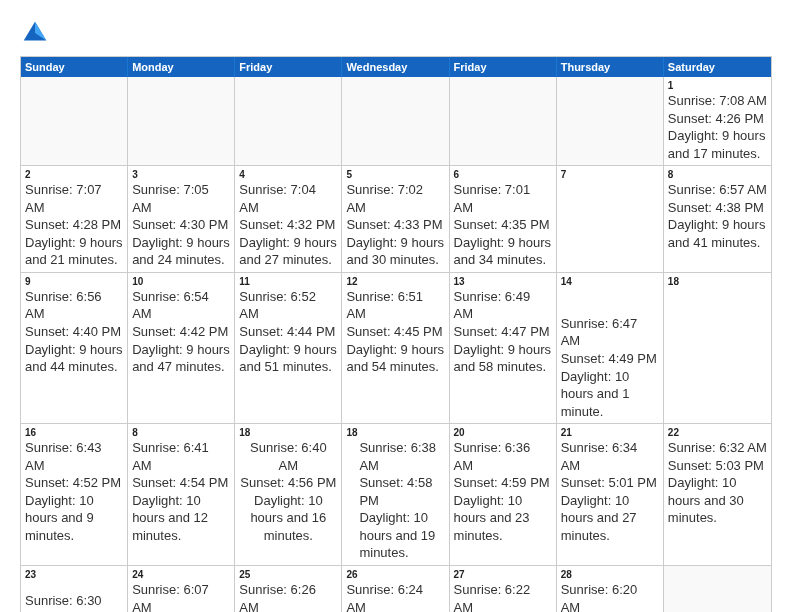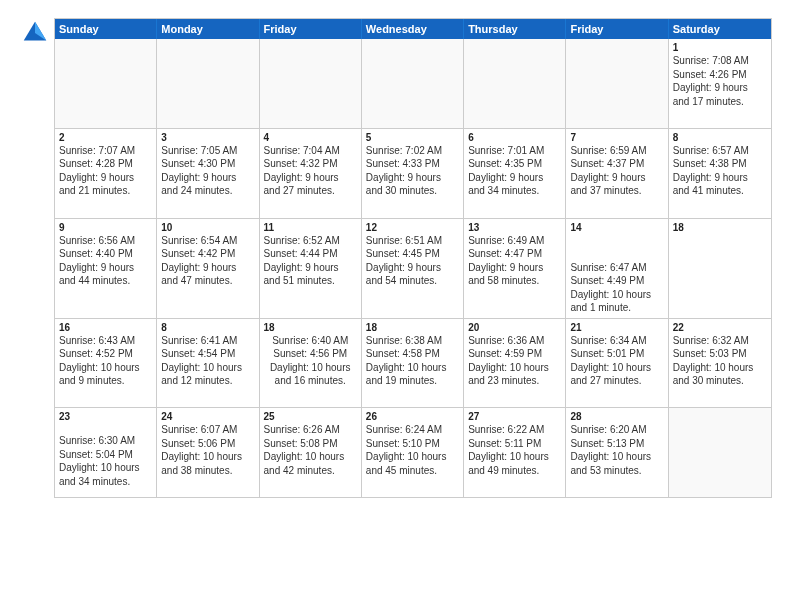--- a/index.html
+++ b/index.html
@@ -8,21 +8,21 @@
       background: #fff;
       width: 792px;
       height: 612px;
       overflow: hidden;
     }
     .page {
       width: 792px;
       height: 508px;
       padding: 18px 20px 10px 20px;
       display: flex;
-      flex-direction: row;
+      flex-direction: column;
     }
     .header {
       display: flex;
       justify-content: space-between;
       align-items: flex-start;
       margin-bottom: 8px;
     }
     .logo {
       display: flex;
       align-items: center;
@@ -97,21 +97,21 @@
     .cal-cell:last-child { border-right: none; }
     .cal-cell.empty { background: #f9f9f9; }
     .day-num {
       font-size: 10px;
       font-weight: bold;
       color: #222;
       display: block;
       margin-bottom: 1px;
     }
     .day-info {
-      font-size: 10px;
+      font-size: 13px;
       color: #333;
       line-height: 1.35;
     }
   </style>
 </head>
 <body>
 
 <div class="page">
   <div class="header">
     <div class="logo">
@@ -129,22 +129,22 @@
       <div class="location"></div>
     </div>
   </div>
 
   <div class="calendar">
     <div class="cal-header">
     <div class="cal-header-cell">Sunday</div>
         <div class="cal-header-cell">Monday</div>
         <div class="cal-header-cell">Friday</div>
         <div class="cal-header-cell">Wednesday</div>
+        <div class="cal-header-cell">Friday</div>
         <div class="cal-header-cell">Thursday</div>
-        <div class="cal-header-cell">Friday</div>
         <div class="cal-header-cell">Saturday</div>
       </div>
     <div class="cal-body">
     <div class="cal-row">
           <div class="cal-cell empty"></div>
           <div class="cal-cell empty"></div>
           <div class="cal-cell empty"></div>
           <div class="cal-cell empty"></div>
           <div class="cal-cell empty"></div>
           <div class="cal-cell empty"></div>
@@ -181,23 +181,20 @@
 Daylight: 9 hours and 30 minutes.</div>
           </div>
           <div class="cal-cell">
             <span class="day-num">6</span>
             <div class="day-info" style="white-space: pre-line;">Sunrise: 7:01 AM
 Sunset: 4:35 PM
 Daylight: 9 hours and 34 minutes.</div>
           </div>
           <div class="cal-cell">
             <span class="day-num">7</span>
-            <div class="day-info" style="white-space: pre-line;">Sunrise: 6:59 AM
-Sunset: 4:37 PM
-Daylight: 9 hours and 37 minutes.</div>
           </div>
           <div class="cal-cell">
             <span class="day-num">8</span>
             <div class="day-info" style="white-space: pre-line;">Sunrise: 6:57 AM
 Sunset: 4:38 PM
 Daylight: 9 hours and 41 minutes.</div>
           </div>
         </div>
         <div class="cal-row">
           <div class="cal-cell">
@@ -254,21 +251,21 @@
 Daylight: 10 hours and 12 minutes.</div>
           </div>
           <div class="cal-cell">
             <span class="day-num">18</span>
             <div class="day-info" style="white-space: pre-line; text-align: center;">Sunrise: 6:40 AM
 Sunset: 4:56 PM
 Daylight: 10 hours and 16 minutes.</div>
           </div>
           <div class="cal-cell">
             <span class="day-num">18</span>
-            <div class="day-info" style="white-space: pre-line;">Sunrise: 6:38 AM
+            <div class="day-info" style="white-space: pre-line; margin-left: 13px;">Sunrise: 6:38 AM
 Sunset: 4:58 PM
 Daylight: 10 hours and 19 minutes.</div>
           </div>
           <div class="cal-cell">
             <span class="day-num">20</span>
             <div class="day-info" style="white-space: pre-line;">Sunrise: 6:36 AM
 Sunset: 4:59 PM
 Daylight: 10 hours and 23 minutes.</div>
           </div>
           <div class="cal-cell">

